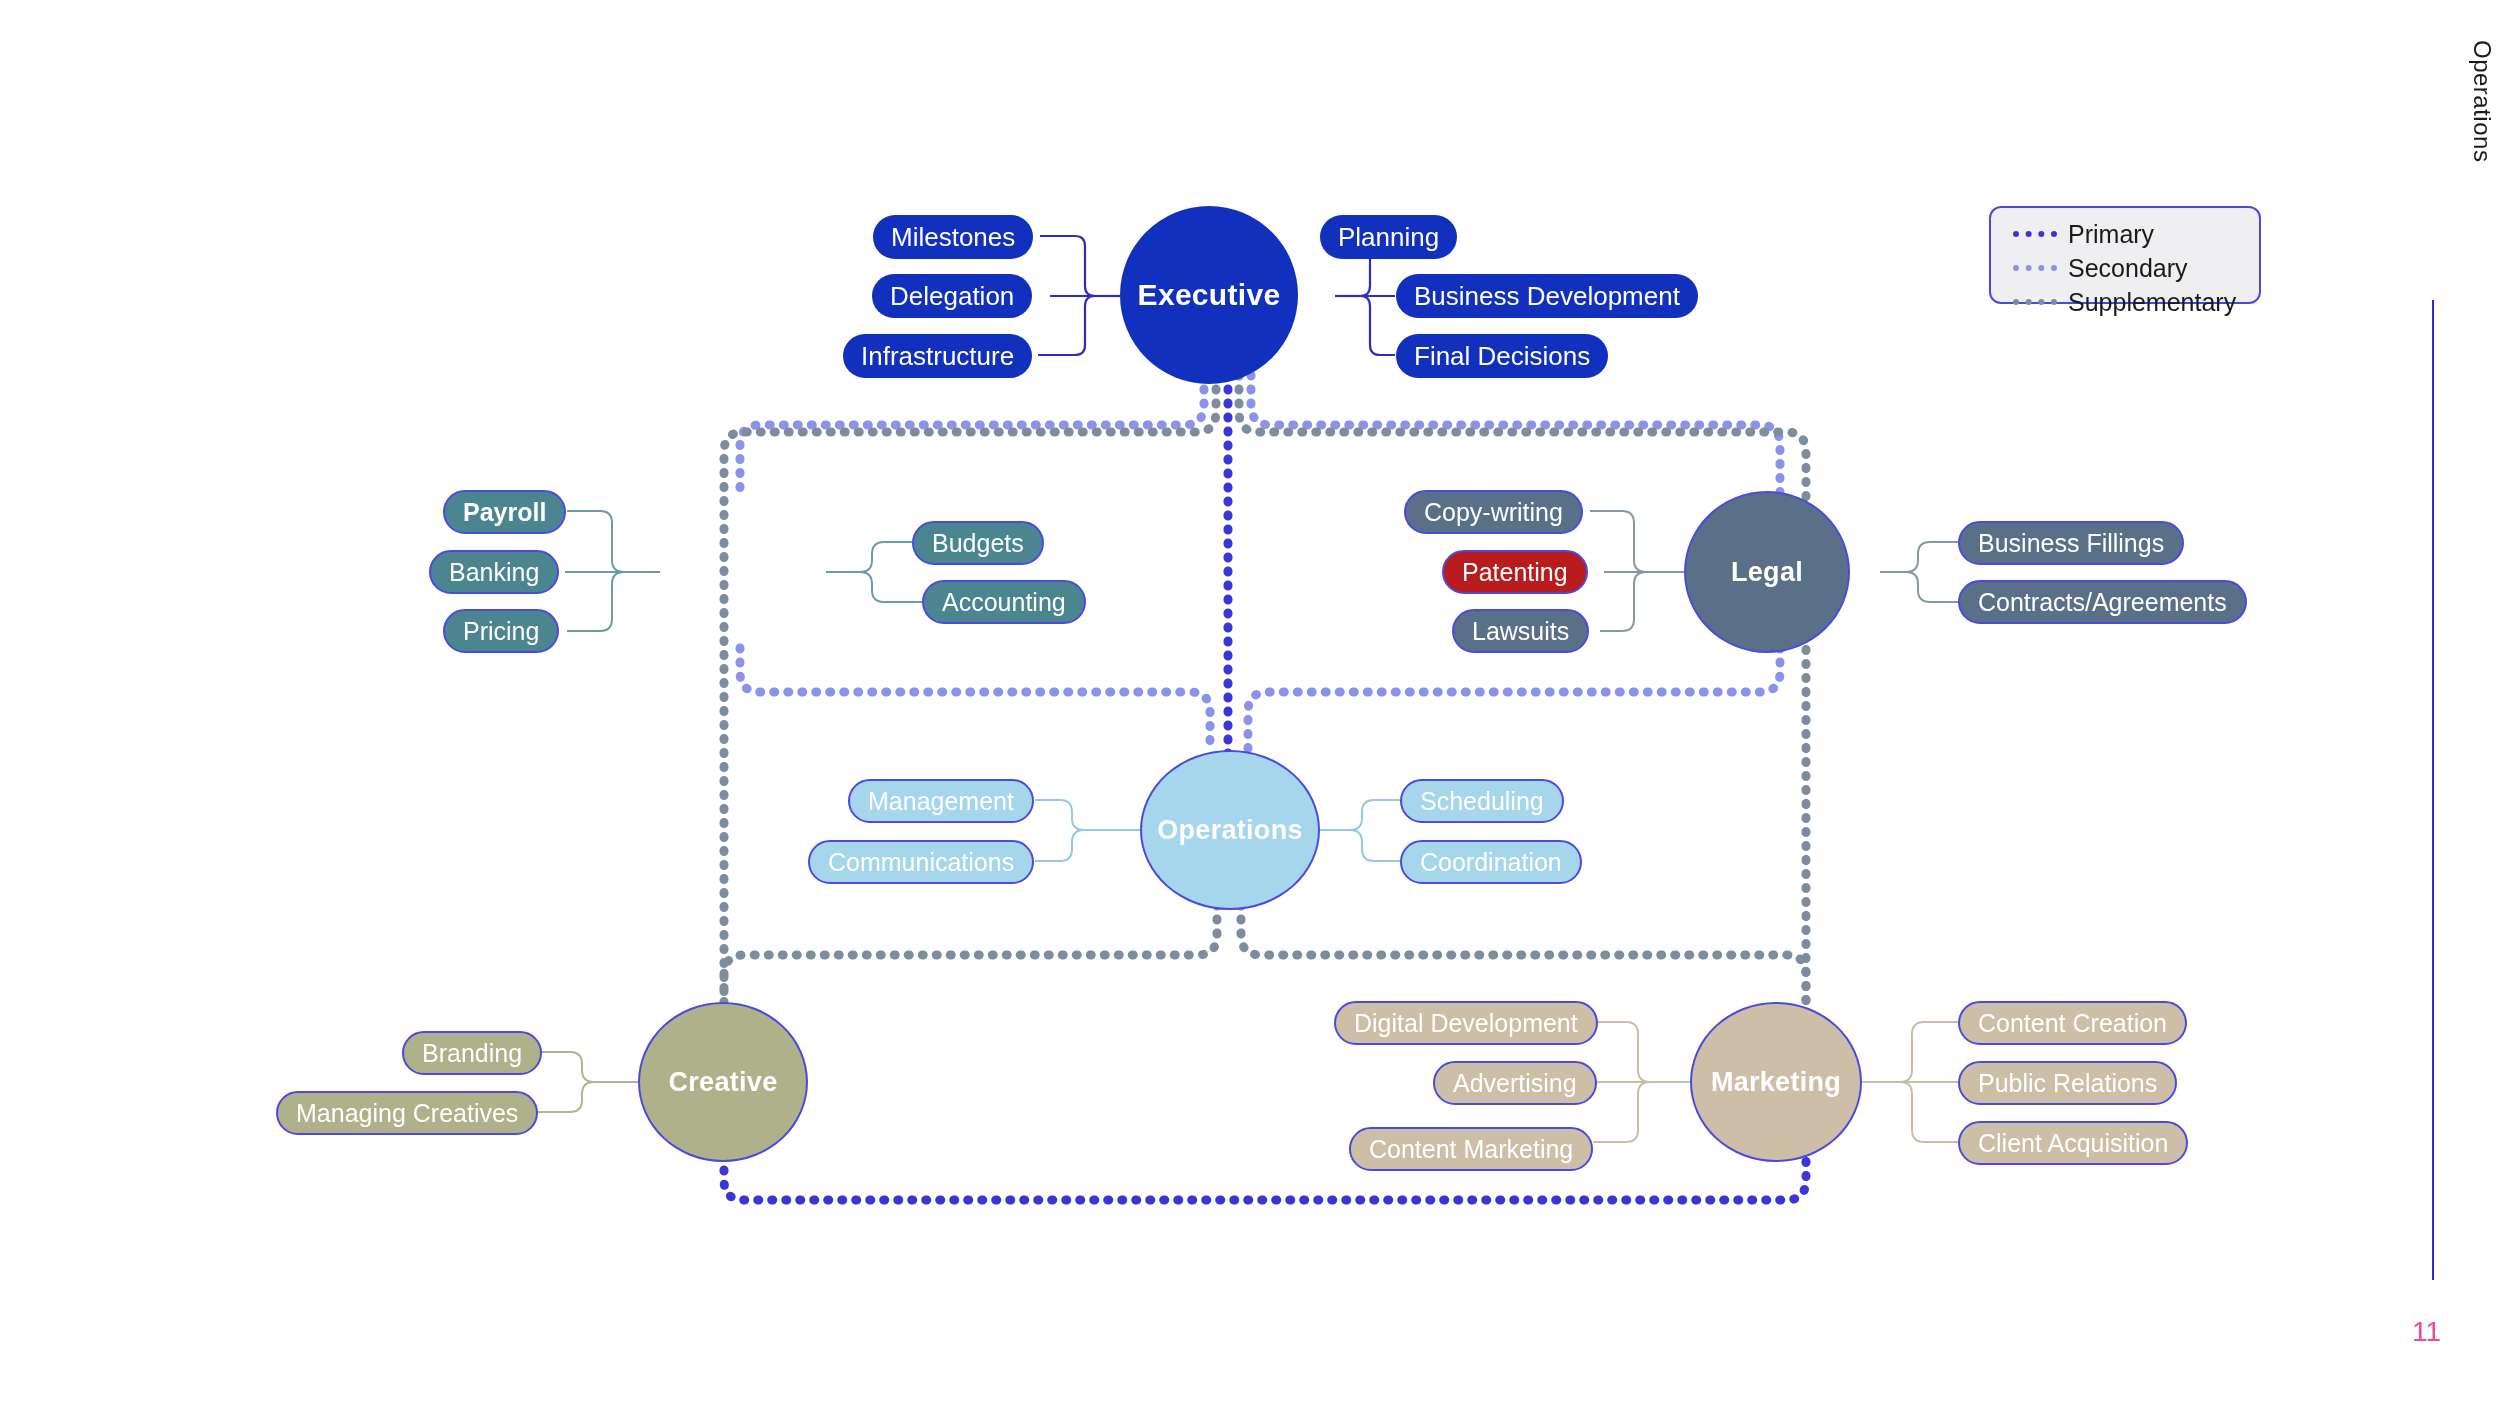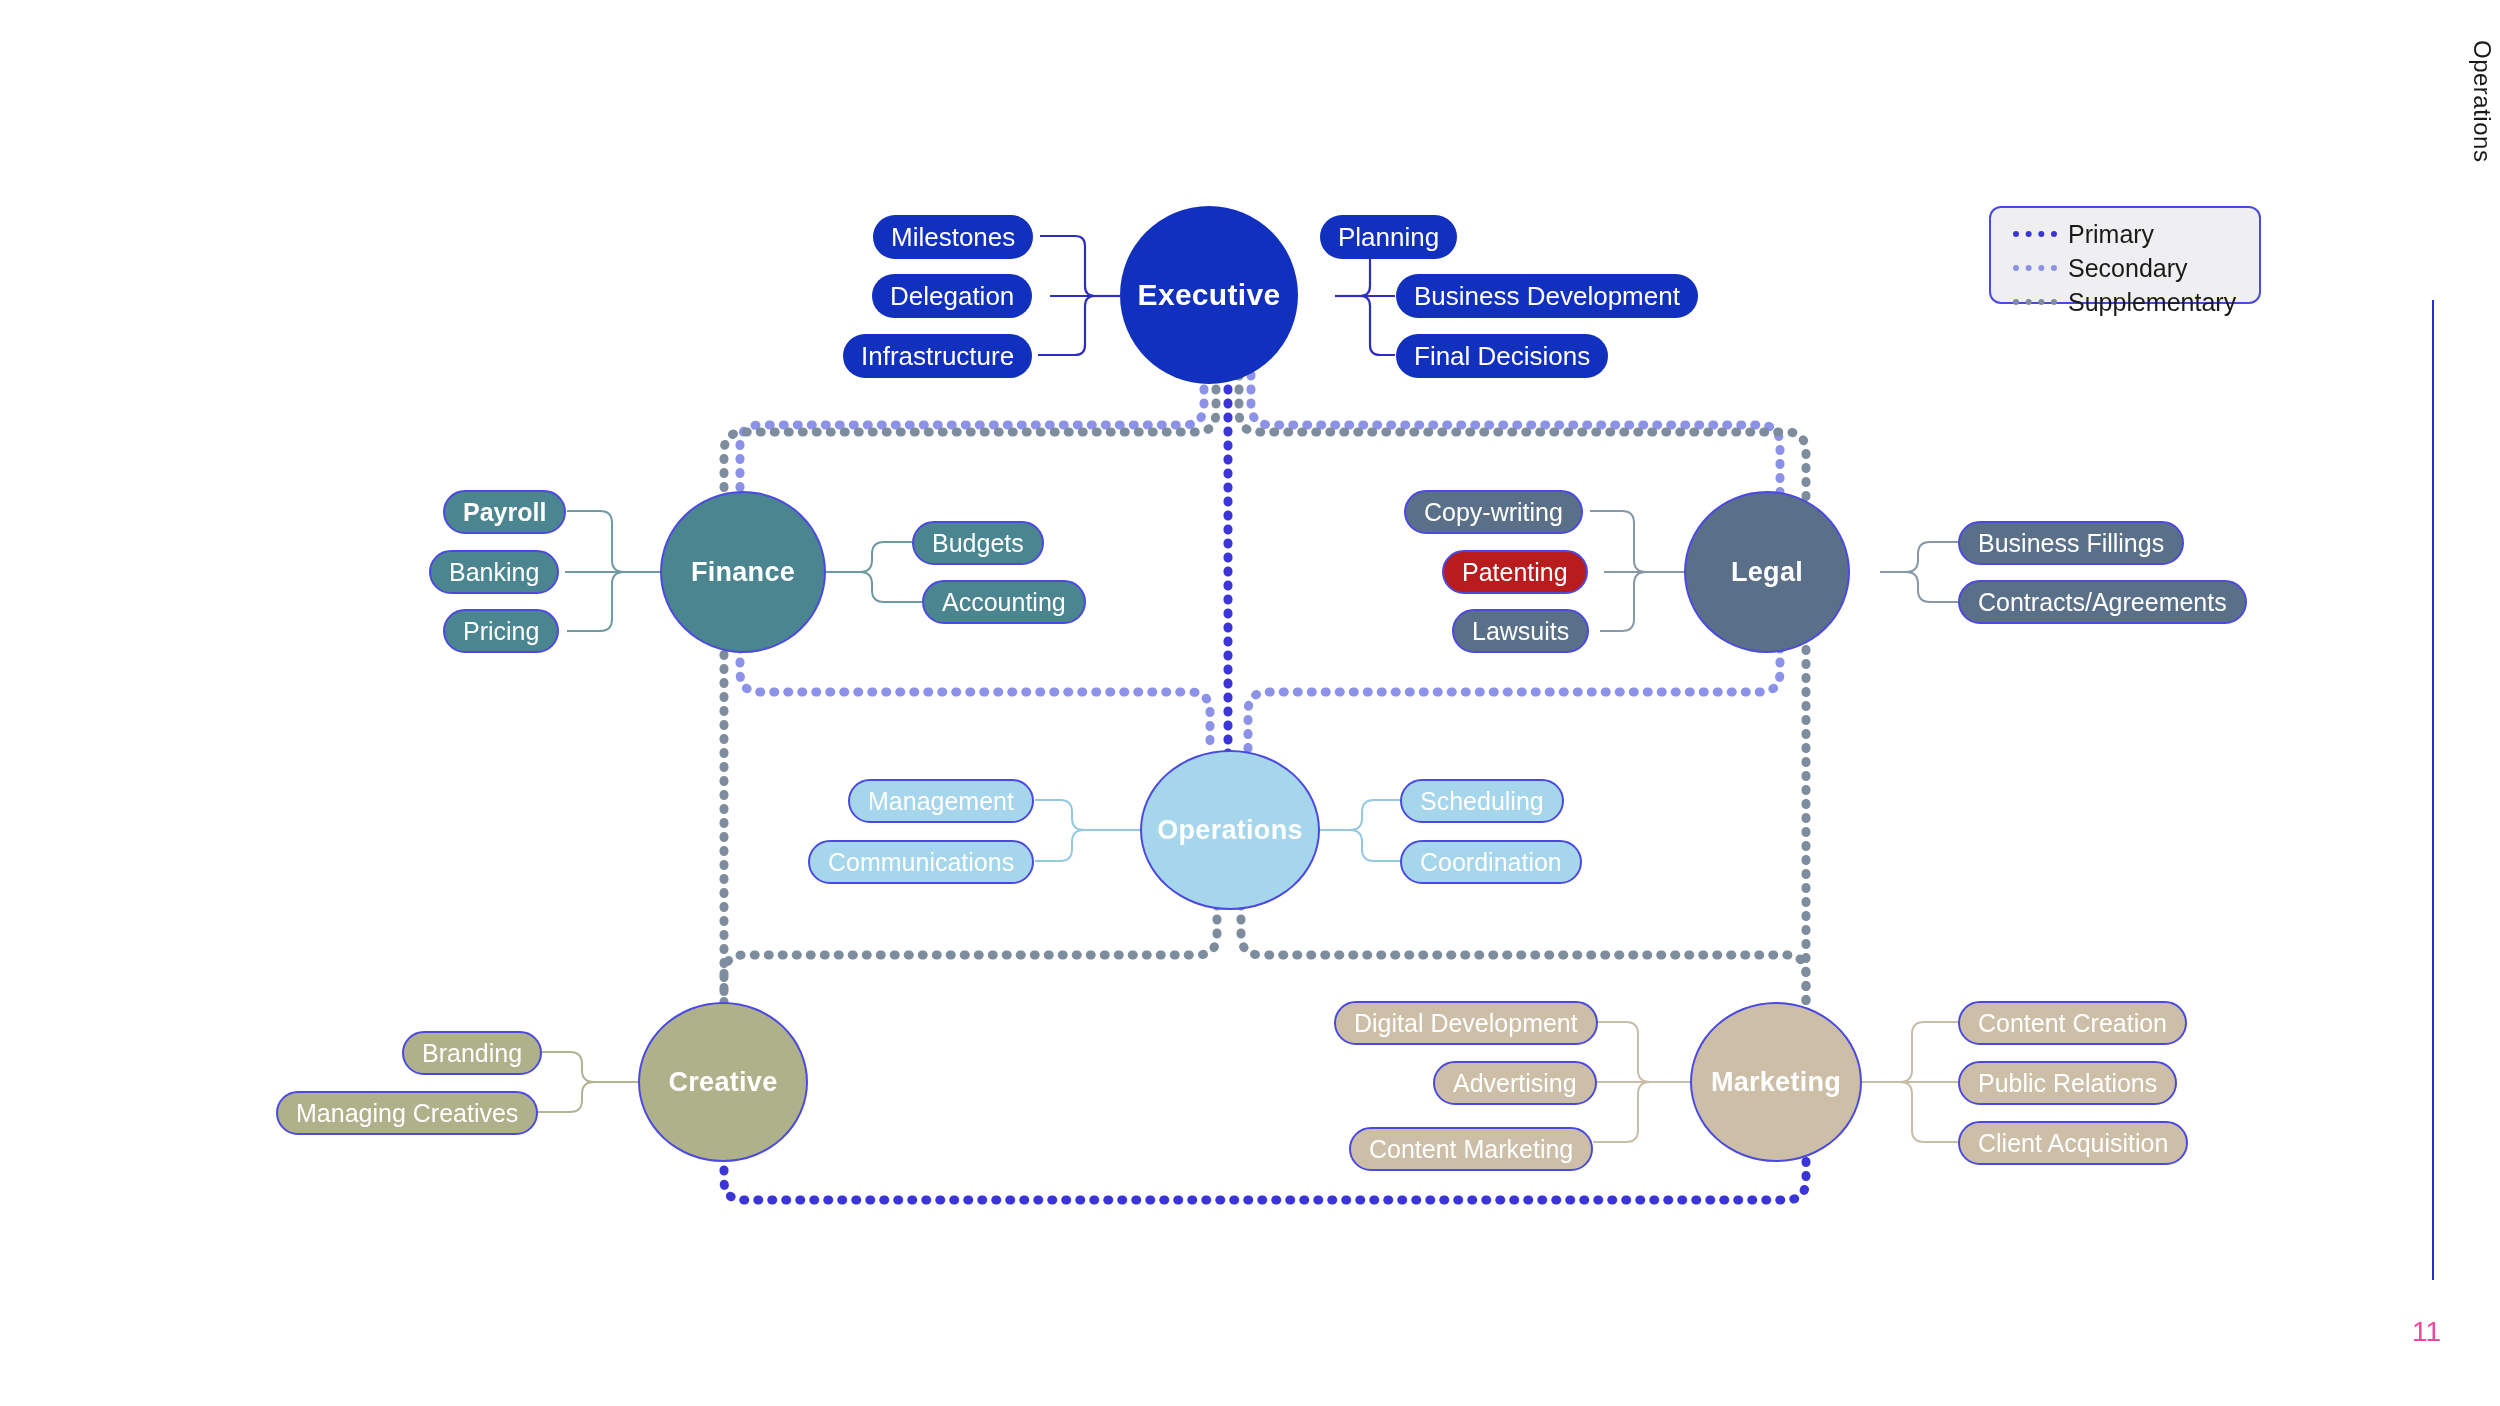--- a/index.html
+++ b/index.html
@@ -224,24 +224,20 @@
   <div class="pill exec" style="left:1320px; top:215px; background:#1230be;">
     <span>Planning</span>
   </div>
   <div class="pill exec" style="left:1396px; top:274px; background:#1230be;">
     <span>Business Development</span>
   </div>
   <div class="pill exec" style="left:1396px; top:334px; background:#1230be;">
     <span>Final Decisions</span>
   </div>
 
-  <div class="hub" style="left:660px; top:491px; width:166px; height:162px;
-              background:#4a8590; border:2px solid #4b49e0; font-size:27px;">
-    <span>Finance</span>
-  </div>
 
   <div class="pill" style="left:443px; top:490px; background:#4a8590; border:2px solid #4b49e0;font-weight:bold;">
     <span>Payroll</span>
   </div>
   <div class="pill" style="left:429px; top:550px; background:#4a8590; border:2px solid #4b49e0;text-align:right;">
     <span>Banking</span>
   </div>
   <div class="pill" style="left:443px; top:609px; background:#4a8590; border:2px solid #4b49e0;">
     <span>Pricing</span>
   </div>

